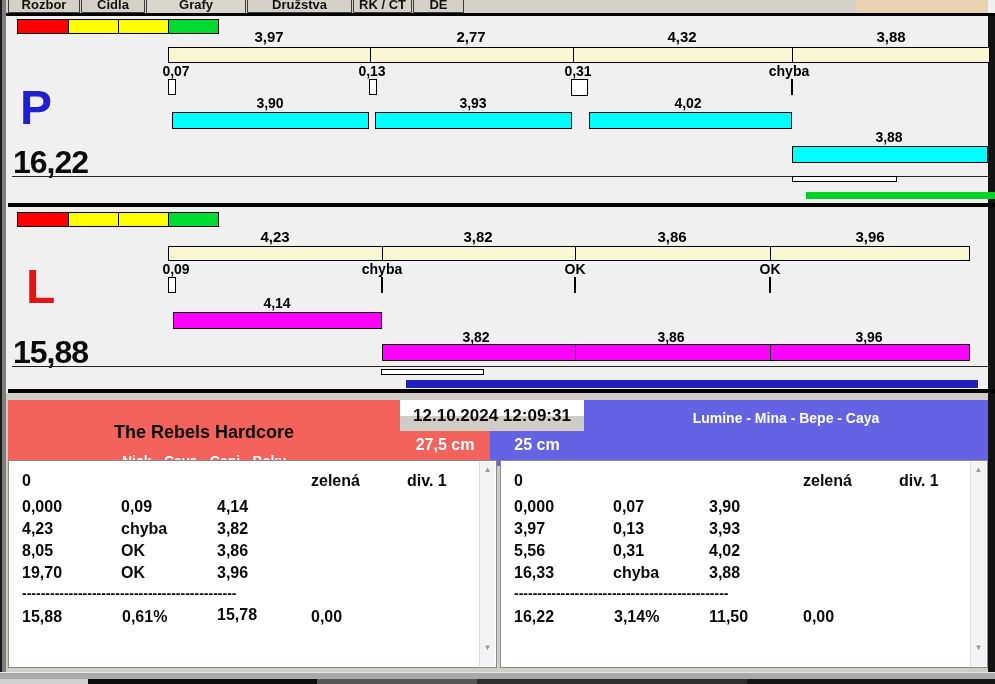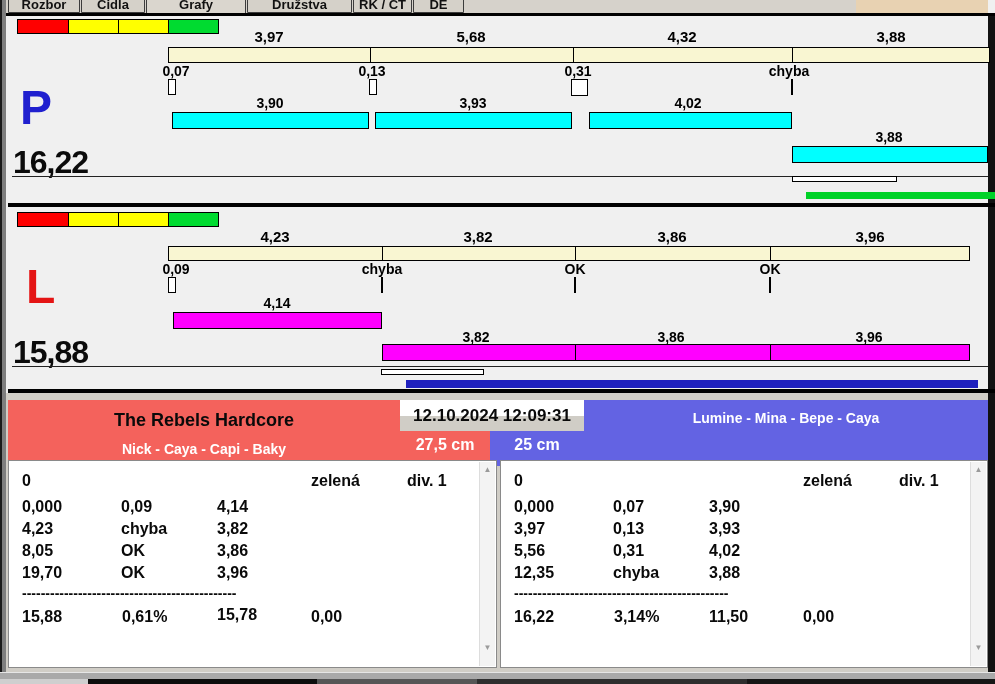--- a/index.html
+++ b/index.html
@@ -17,21 +17,21 @@
         font:bold 14px "Liberation Sans",sans-serif;color:#000;}
   .bar{position:absolute;border:1px solid #000;box-sizing:border-box;}
   .vdiv{position:absolute;width:1px;background:#000;}
   .vline{position:absolute;width:2px;background:#000;}
   .hline{position:absolute;height:1px;background:#222;}
   .thick{position:absolute;background:#000;}
   .laneletter{position:absolute;font:bold 48px "Liberation Sans",sans-serif;line-height:48px;}
   .lanetotal{position:absolute;font:bold 32px "Liberation Sans",sans-serif;line-height:32px;
              color:#0b0b0b;letter-spacing:-1px;}
   .hdr{position:absolute;text-align:center;}
-  .hdr .t1{font:bold 18px "Liberation Sans",sans-serif;color:#0a0a0a;display:block;margin-top:10px;}
+  .hdr .t1{font:bold 18px "Liberation Sans",sans-serif;color:#0a0a0a;display:block;margin-top:22px;}
   .hdr .t2{font:bold 14px "Liberation Sans",sans-serif;color:#fff;display:block;margin-top:10px;}
   .cmbox{position:absolute;text-align:center;font:bold 16px "Liberation Sans",sans-serif;color:#fff;
          box-sizing:border-box;padding-top:5px;}
   .datebox{position:absolute;background:#fff;text-align:center;
            font:bold 17px "Liberation Sans",sans-serif;color:#0a0a0a;padding-top:6px;box-sizing:border-box;}
   .pane{position:absolute;background:#fff;border:1px solid #8a8a8a;box-sizing:border-box;}
   .cell{position:absolute;font:bold 16px "Liberation Sans",sans-serif;color:#0a0a0a;white-space:pre;}
   .dash{position:absolute;font:bold 14px "Liberation Sans",sans-serif;color:#0a0a0a;
         letter-spacing:0;white-space:pre;}
   .sbar{position:absolute;top:1px;bottom:1px;right:1px;width:15px;background:#f3f3f3;
@@ -60,21 +60,21 @@
   <div class="thick" style="left:6px;top:13px;width:989px;height:3px;"></div>
 
   <div>
 
     <div class="bar" style="left:17px;top:19px;width:52px;height:15px;background:#ff0000;"></div>
     <div class="bar" style="left:68px;top:19px;width:51px;height:15px;background:#ffff00;"></div>
     <div class="bar" style="left:118px;top:19px;width:51px;height:15px;background:#ffff00;"></div>
     <div class="bar" style="left:168px;top:19px;width:51px;height:15px;background:#00db30;"></div>
 
     <span class="lbl" style="left:269px;top:28px;">3,97</span>
-    <span class="lbl" style="left:471px;top:28px;">5,68</span>
+    <span class="lbl" style="left:471px;top:28px;">2,77</span>
     <span class="lbl" style="left:682px;top:28px;">4,32</span>
     <span class="lbl" style="left:891px;top:28px;">3,88</span>
 
     <div class="bar" style="left:168px;top:47px;width:822px;height:16px;background:#f9f6d2;"></div>
     <div class="vdiv" style="left:370px;top:47px;height:16px;"></div>
     <div class="vdiv" style="left:573px;top:47px;height:16px;"></div>
     <div class="vdiv" style="left:792px;top:47px;height:16px;"></div>
 
     <span class="lbl2" style="left:176px;top:63px;">0,07</span>
     <span class="lbl2" style="left:372px;top:63px;">0,13</span>
@@ -195,21 +195,21 @@
     <span class="cell" style="left:398px;top:11px;">div. 1</span>
     <span class="cell" style="left:13px;top:37px;">0,000</span>
     <span class="cell" style="left:112px;top:37px;">0,07</span>
     <span class="cell" style="left:208px;top:37px;">3,90</span>
     <span class="cell" style="left:13px;top:59px;">3,97</span>
     <span class="cell" style="left:112px;top:59px;">0,13</span>
     <span class="cell" style="left:208px;top:59px;">3,93</span>
     <span class="cell" style="left:13px;top:81px;">5,56</span>
     <span class="cell" style="left:112px;top:81px;">0,31</span>
     <span class="cell" style="left:208px;top:81px;">4,02</span>
-    <span class="cell" style="left:13px;top:103px;">12,35</span>
+    <span class="cell" style="left:13px;top:103px;">16,33</span>
     <span class="cell" style="left:112px;top:103px;">chyba</span>
     <span class="cell" style="left:208px;top:103px;">3,88</span>
     <span class="dash" style="left:13px;top:124px;">----------------------------------------------</span>
     <span class="cell" style="left:13px;top:147px;">16,22</span>
     <span class="cell" style="left:113px;top:147px;">3,14%</span>
     <span class="cell" style="left:208px;top:147px;">11,50</span>
     <span class="cell" style="left:302px;top:147px;">0,00</span>
     <div class="sbar">
       <span class="sarr" style="top:3px;">▲</span>
       <span class="sarr" style="bottom:14px;">▼</span>

